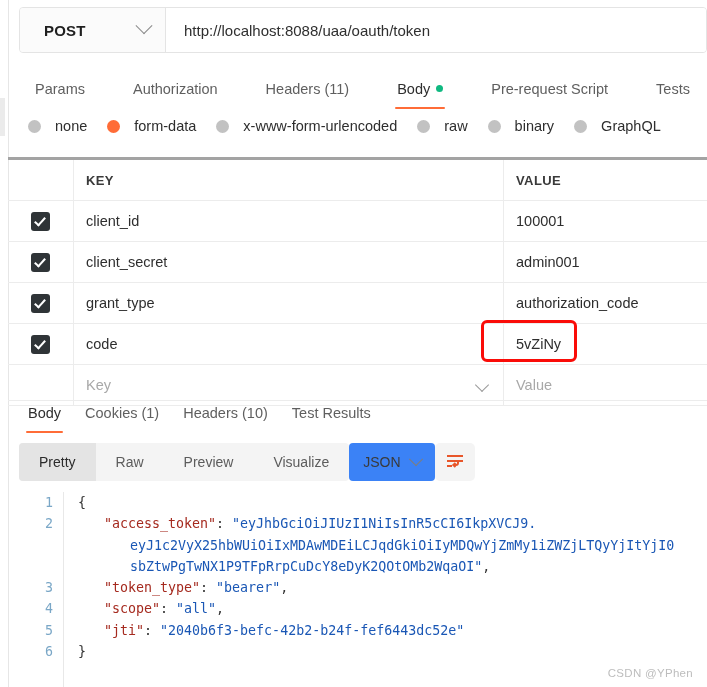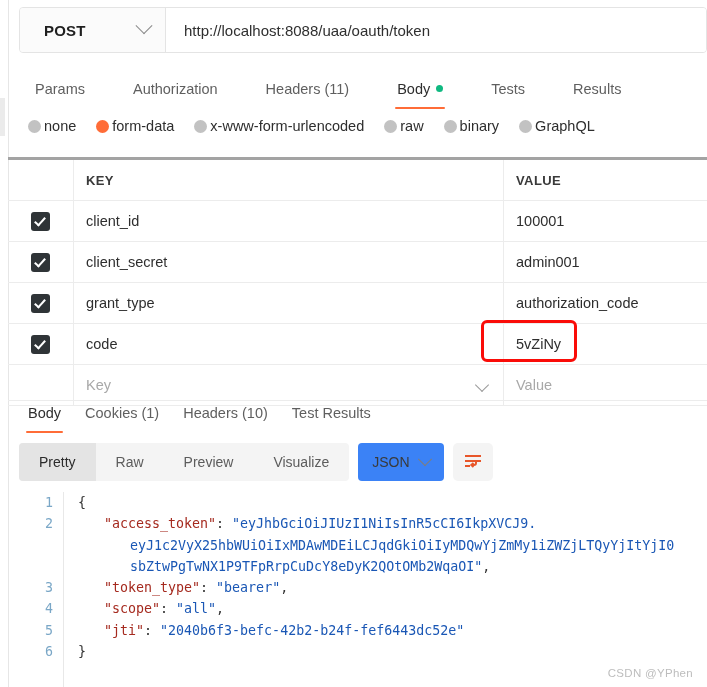--- a/index.html
+++ b/index.html
@@ -120,21 +120,21 @@
   .radio-row {
     position: absolute;
     left: 28px; top: 118px;
     display: flex;
     align-items: center;
     gap: 20px;
   }
   .radio-item {
     display: flex;
     align-items: center;
-    gap: 3px;
+    gap: 14px;
     cursor: pointer;
     font-size: 14.5px;
     color: #2e2e2e;
   }
   .radio-mark {
     width: 13px; height: 13px;
     border-radius: 50%;
     background: #c2c2c2;
     flex: none;
   }
@@ -244,21 +244,20 @@
     height: 2.5px;
     background: #ff6c37;
     border-radius: 2px;
   }
 
   .view-row {
     position: absolute;
     left: 19px; top: 443px;
     display: flex;
     align-items: center;
-    gap: 9px;
   }
   .seg-group {
     display: flex;
     background: #f4f4f4;
     border-radius: 4px;
     overflow: hidden;
     height: 38px;
   }
   .seg {
     display: flex;
@@ -356,20 +355,21 @@
   <div class="url-box">
     <span class="url-text">http://localhost:8088/uaa/oauth/token</span>
   </div>
 </div>
 
 <div class="req-tabs">
   <div class="req-tab"><span>Params</span></div>
   <div class="req-tab"><span>Authorization</span></div>
   <div class="req-tab"><span>Headers (11)</span></div>
   <div class="req-tab active"><span>Body</span><span class="dot-green"></span></div>
+  <div class="req-tab"><span>Pre-request Script</span></div>
   <div class="req-tab"><span>Tests</span></div>
   <div class="req-tab"><span>Results</span></div>
 </div>
 
 <div class="radio-row">
   <div class="radio-item">
     <span class="radio-mark"></span>
     <span>none</span>
   </div>
   <div class="radio-item selected">

